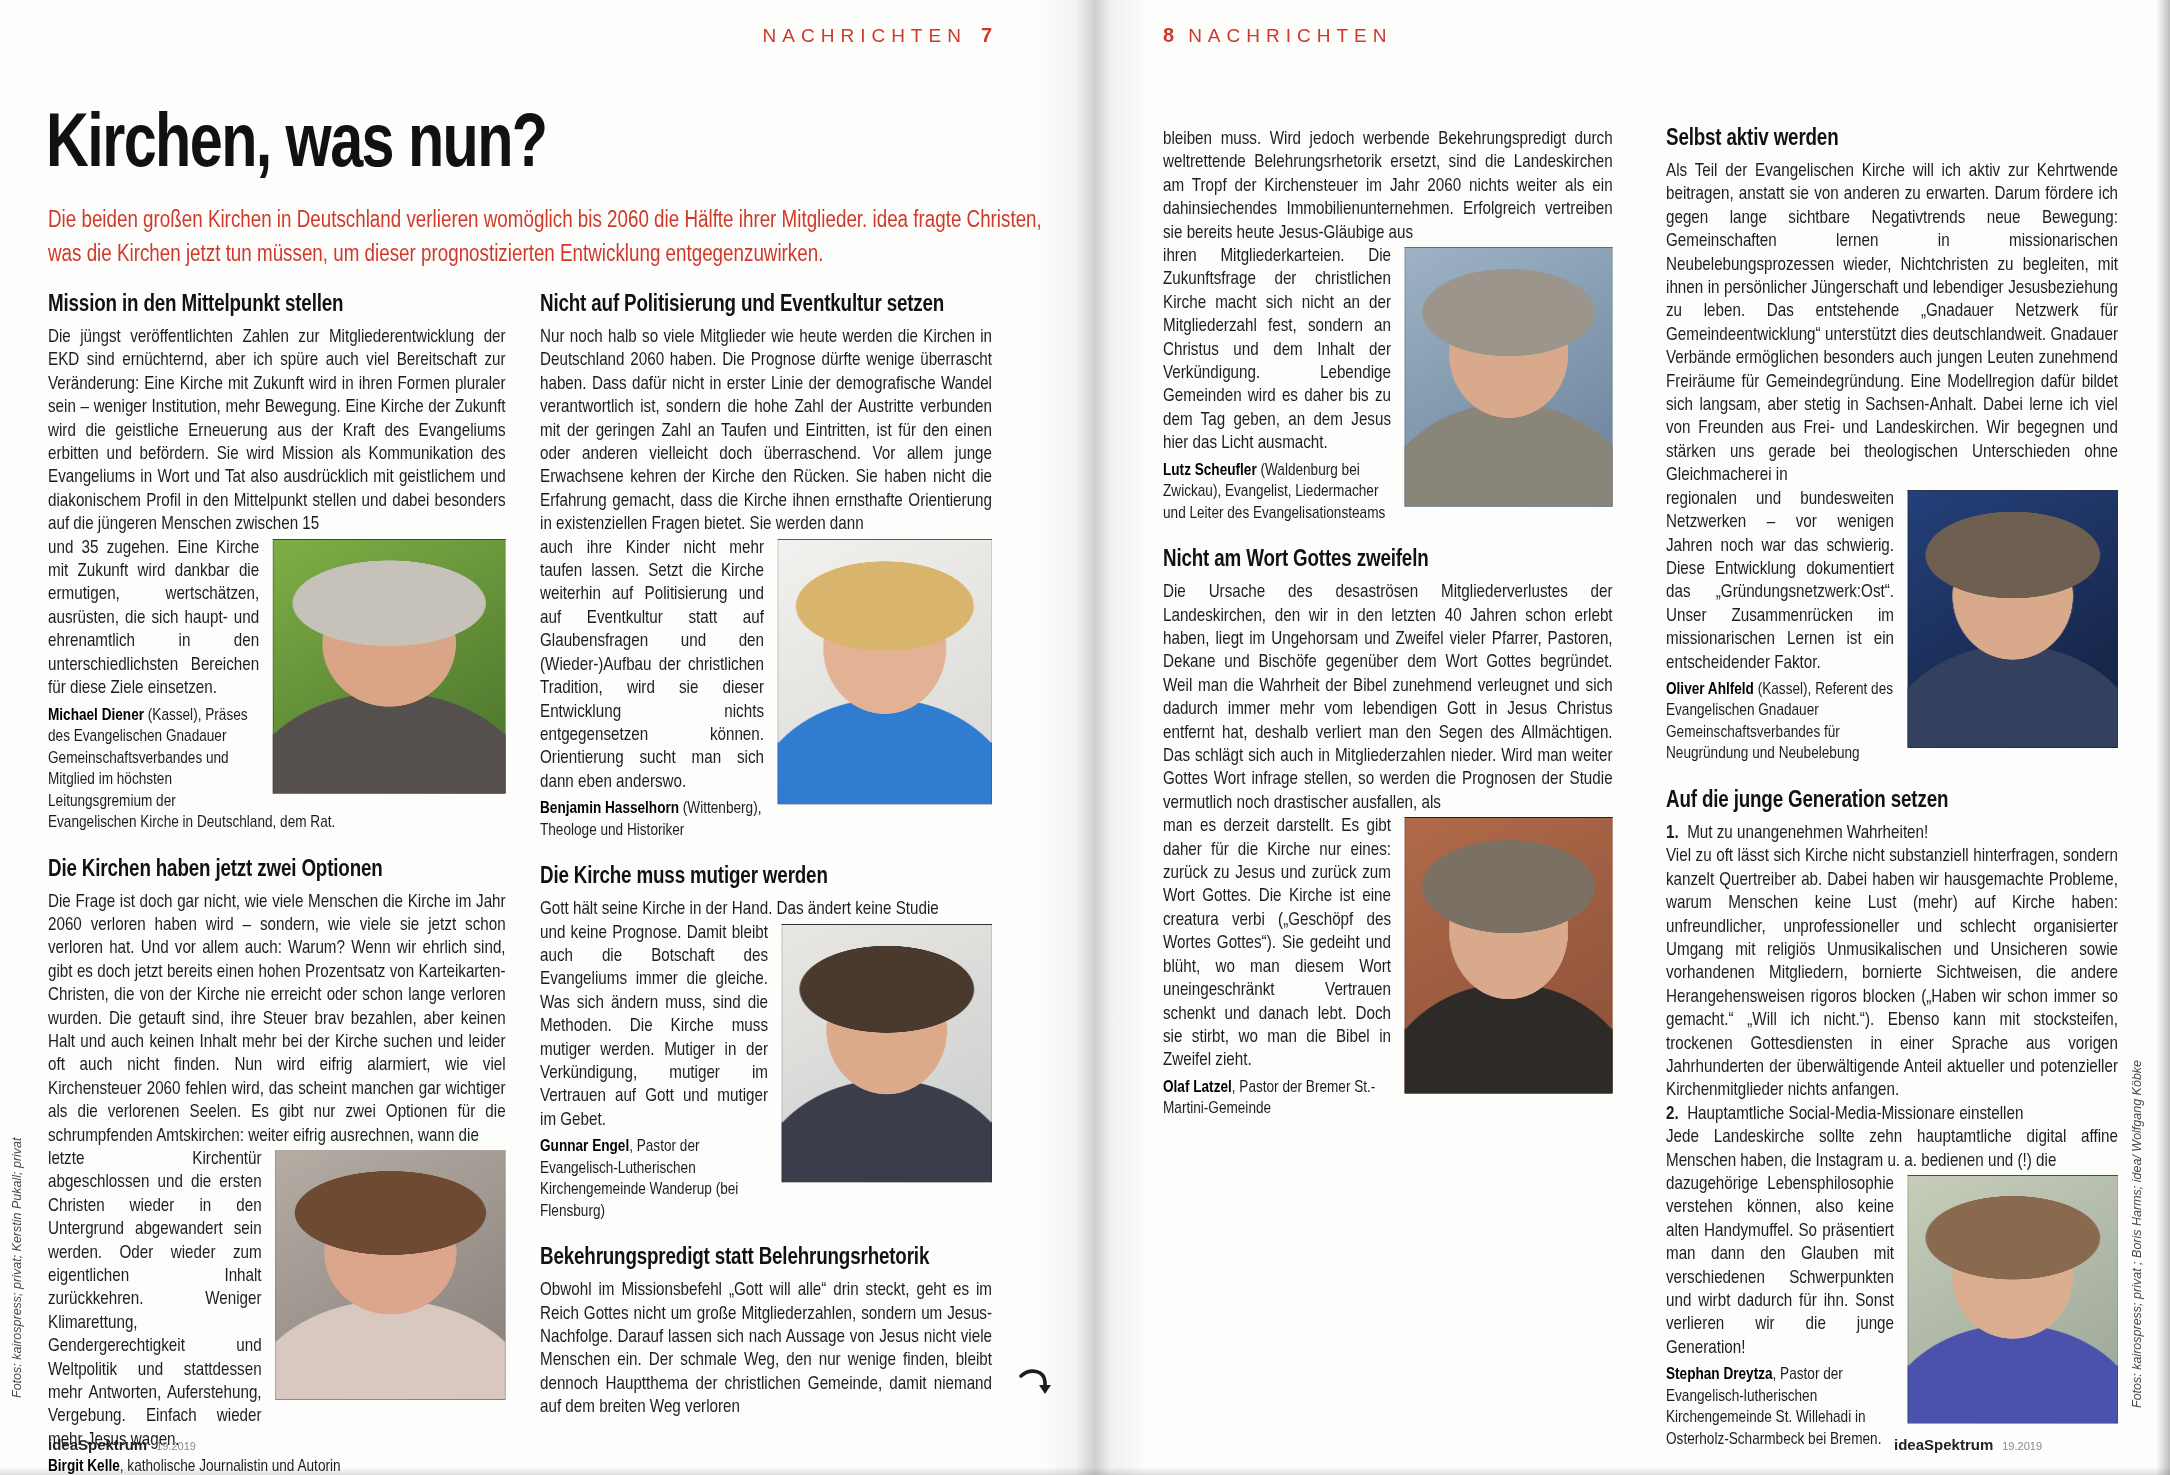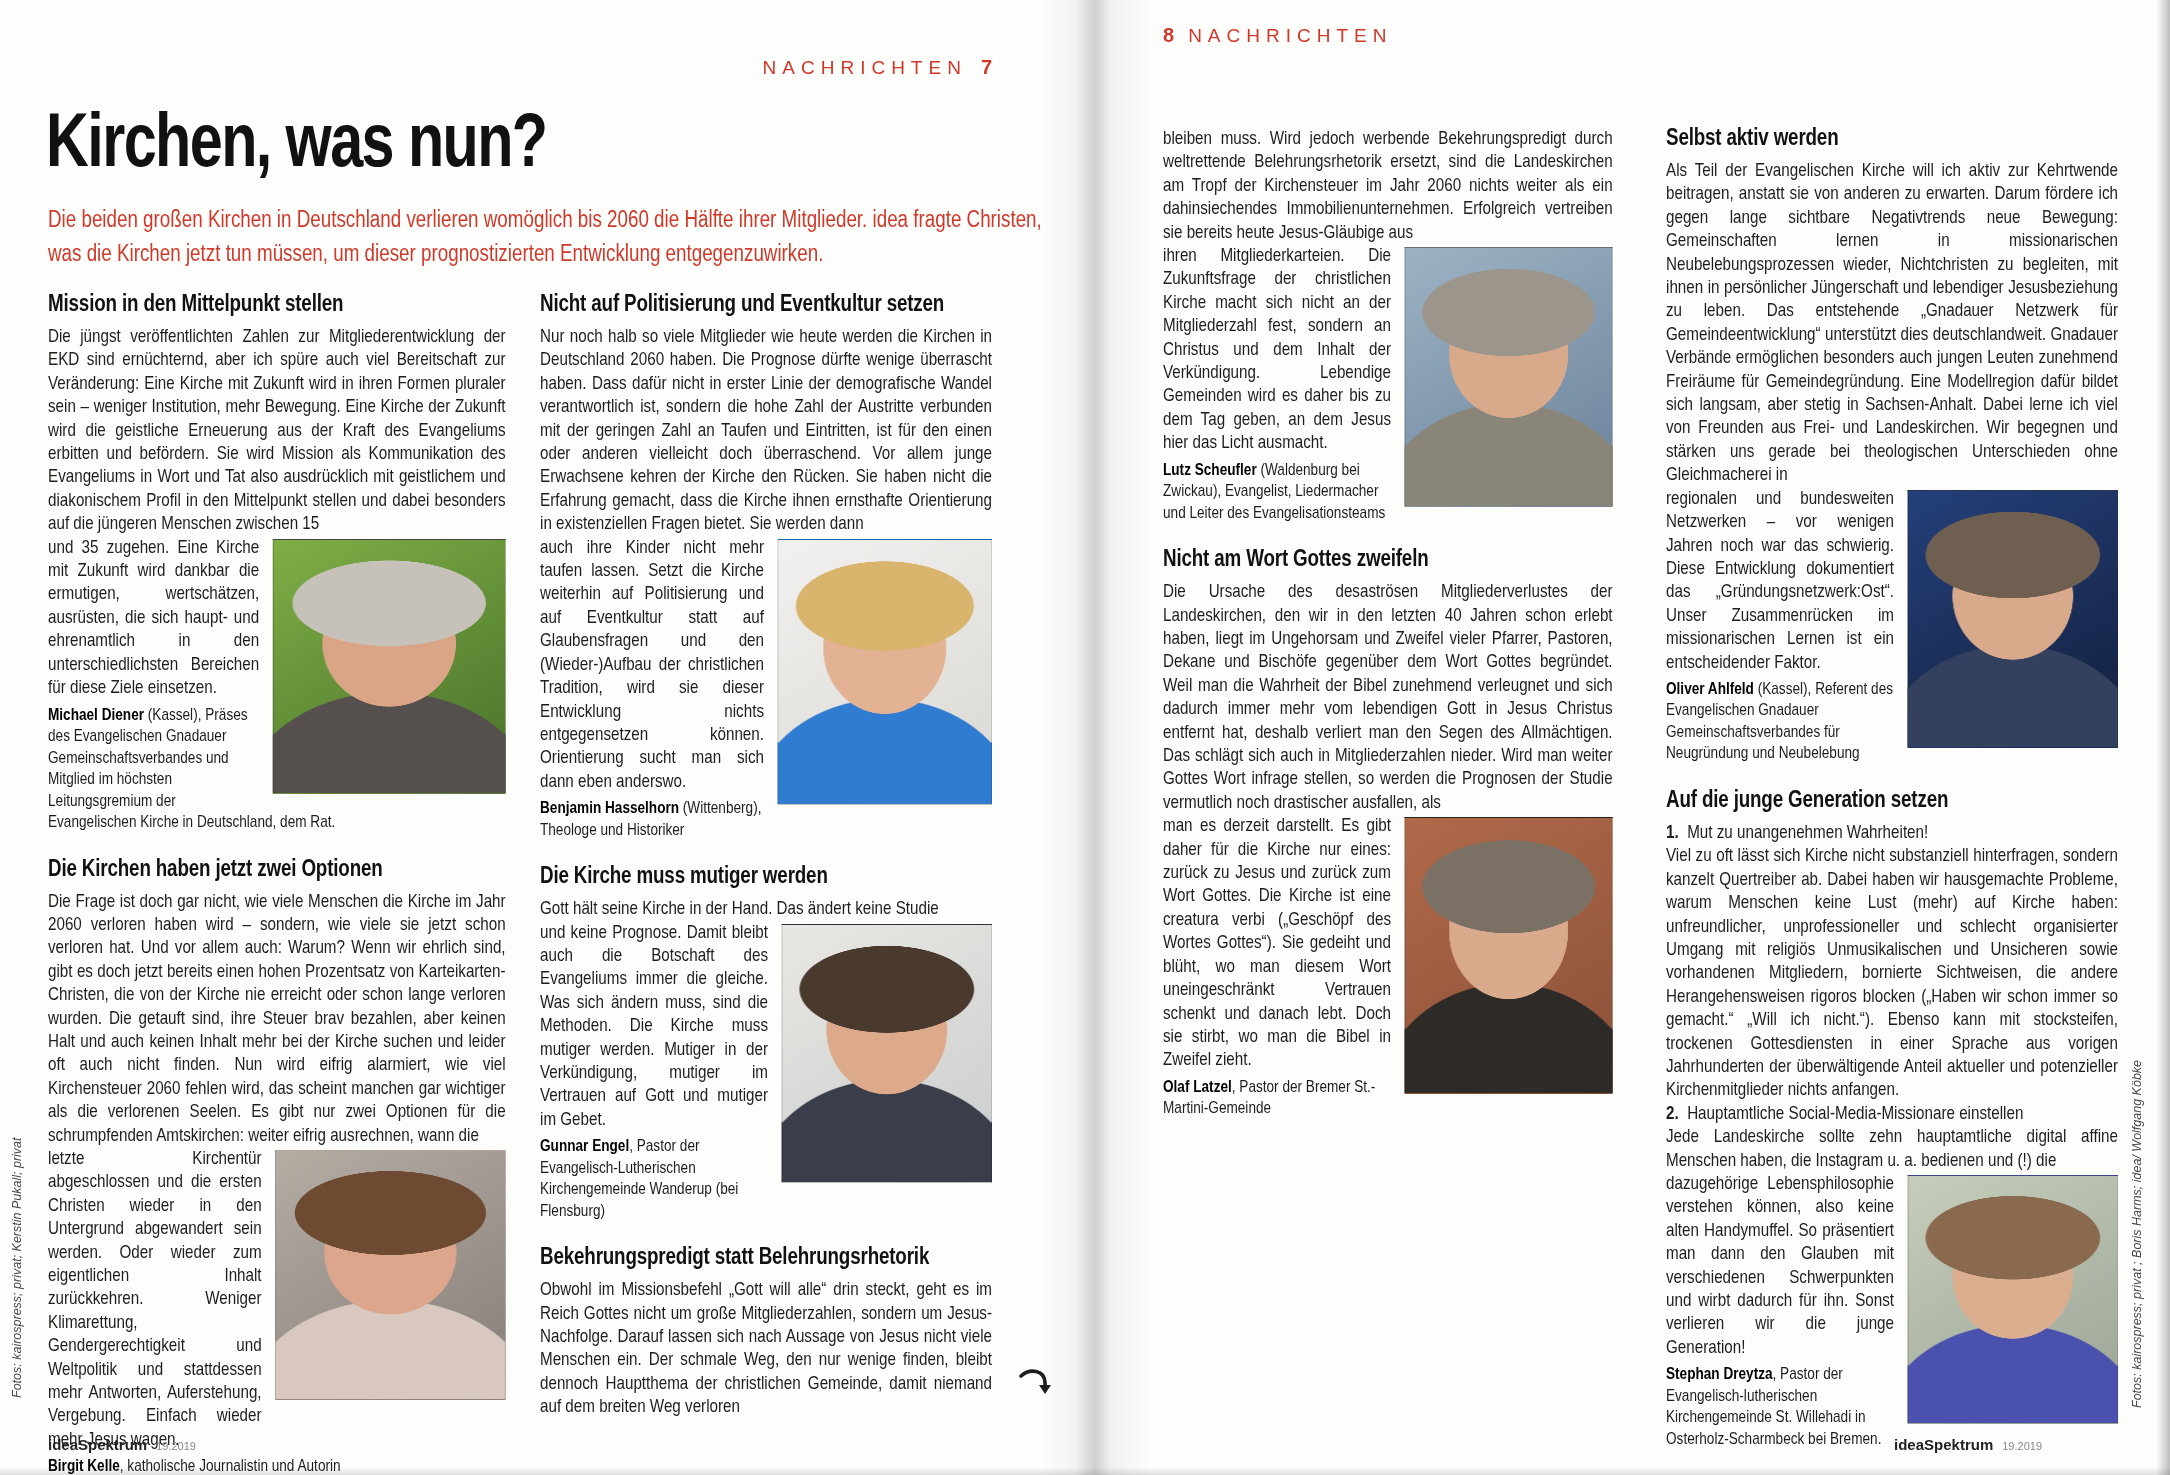--- a/index.html
+++ b/index.html
@@ -9,21 +9,21 @@
   .gutter{position:absolute;left:1040px;top:0;width:110px;height:1475px;pointer-events:none;
     background:linear-gradient(to right,rgba(0,0,0,0) 0%,rgba(0,0,0,.04) 32%,rgba(0,0,0,.18) 50%,rgba(0,0,0,.05) 64%,rgba(0,0,0,0) 100%);}
   .right-edge{position:absolute;right:0;top:0;width:14px;height:1475px;pointer-events:none;
     background:linear-gradient(to right,rgba(0,0,0,0),rgba(0,0,0,.25));}
   .bottom-edge{position:absolute;left:0;bottom:0;width:2170px;height:8px;pointer-events:none;
     background:linear-gradient(to bottom,rgba(0,0,0,0),rgba(0,0,0,.12));}
 
   
   .kicker{position:absolute;top:24px;font-size:19px;color:#d0392a;letter-spacing:6px;white-space:nowrap;text-align:center;}
   .kicker b{letter-spacing:0;font-size:20px;}
-  .kicker-left{left:700px;width:292px;text-align:right;margin-top:32px;}
+  .kicker-left{left:700px;width:292px;text-align:right;}
   .kicker-left b{margin-left:14px;}
   .kicker-right{left:1163px;}
   .kicker-right b{margin-right:14px;}
 
   
   .headline-wrap{position:absolute;left:46px;top:100px;width:920px;transform:scaleX(.78);transform-origin:0 0;}
   .headline-wrap h1{margin:0;font-size:76px;line-height:80px;font-weight:700;letter-spacing:-2px;color:#111;}
   .standfirst{position:absolute;left:48px;top:202px;width:1275px;transform:scaleX(.8);transform-origin:0 0;
     font-size:23.5px;line-height:34px;color:#d0392a;}
 

